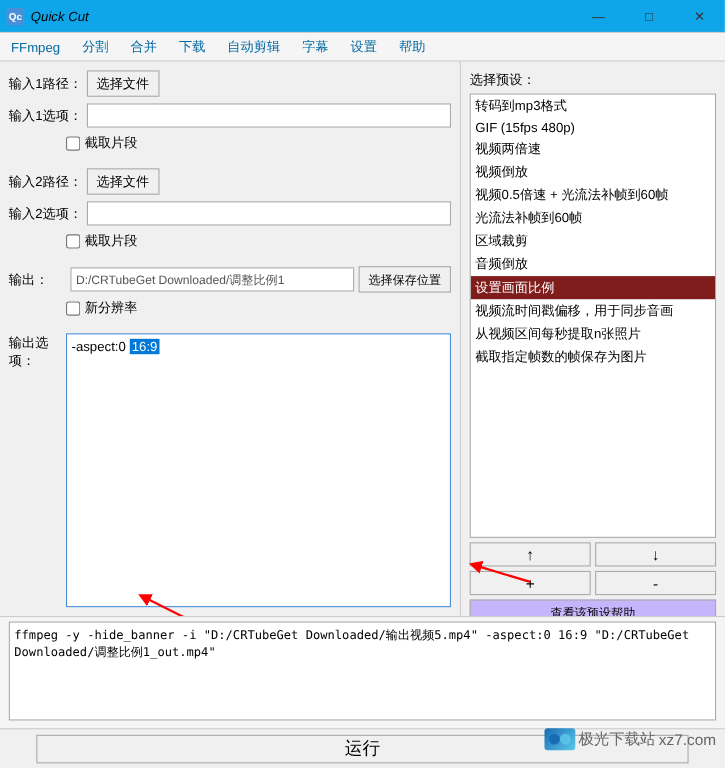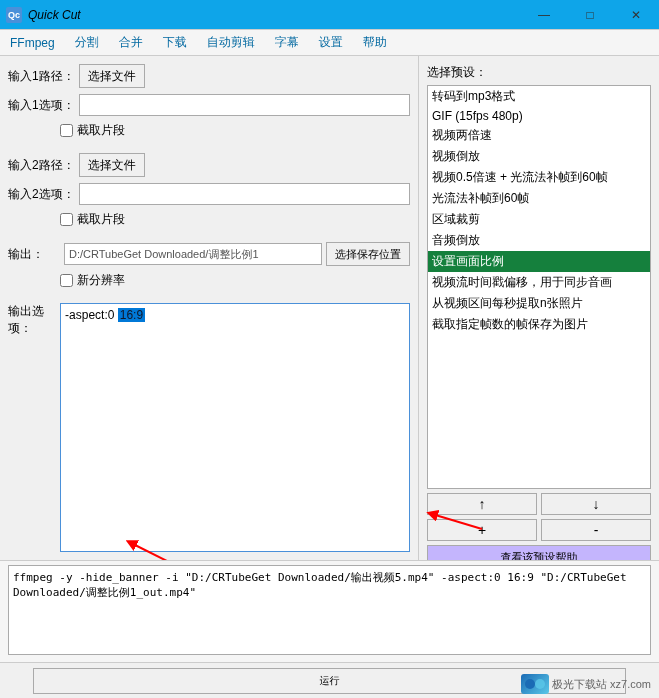--- a/index.html
+++ b/index.html
@@ -187,21 +187,21 @@
       overflow-y: auto;
       font-size: 12px;
     }
     .preset-item {
       padding: 2px 4px;
       cursor: pointer;
       white-space: nowrap;
       overflow: hidden;
       text-overflow: ellipsis;
     }
-    .preset-item.selected { background: #15803d; color: #fff; }
+    .preset-item.selected { background: #7f1d1d; color: #fff; }
 
     .preset-controls {
       display: flex;
       gap: 4px;
       margin-top: 4px;
     }
     .preset-btn {
       flex: 1;
       height: 22px;
       border: 1px solid #aaa;
@@ -251,30 +251,30 @@
       border-top: 1px solid #ccc;
       background: #f0f0f0;
       flex-shrink: 0;
     }
     .run-btn {
       width: 90%;
       height: 26px;
       border: 1px solid #aaa;
       background: #f0f0f0;
       cursor: pointer;
-      font-size: 10px;
+      font-size: 16px;
       font-family: inherit;
     }
 
     
     .watermark {
       position: absolute;
-      bottom: 4px;
+      bottom: 16px;
       right: 8px;
-      font-size: 11px;
+      font-size: 14px;
       color: #666;
       display: flex;
       align-items: center;
       gap: 3px;
       pointer-events: none;
     }
     .watermark-logo {
       width: 28px;
       height: 20px;
       background: linear-gradient(135deg, #1a6bb5, #5bc8e8);
@@ -283,21 +283,21 @@
       align-items: center;
       justify-content: center;
       color: #fff;
       font-size: 8px;
       font-weight: bold;
     }
 
     
     .highlight-blue {
       background: #0078d7;
-      color: #0f172a;
+      color: #ffffff;
       padding: 0 2px;
     }
 
     .output-section {
       display: flex;
       flex-direction: row;
       flex: 1;
     }
   </style>
 </head>

